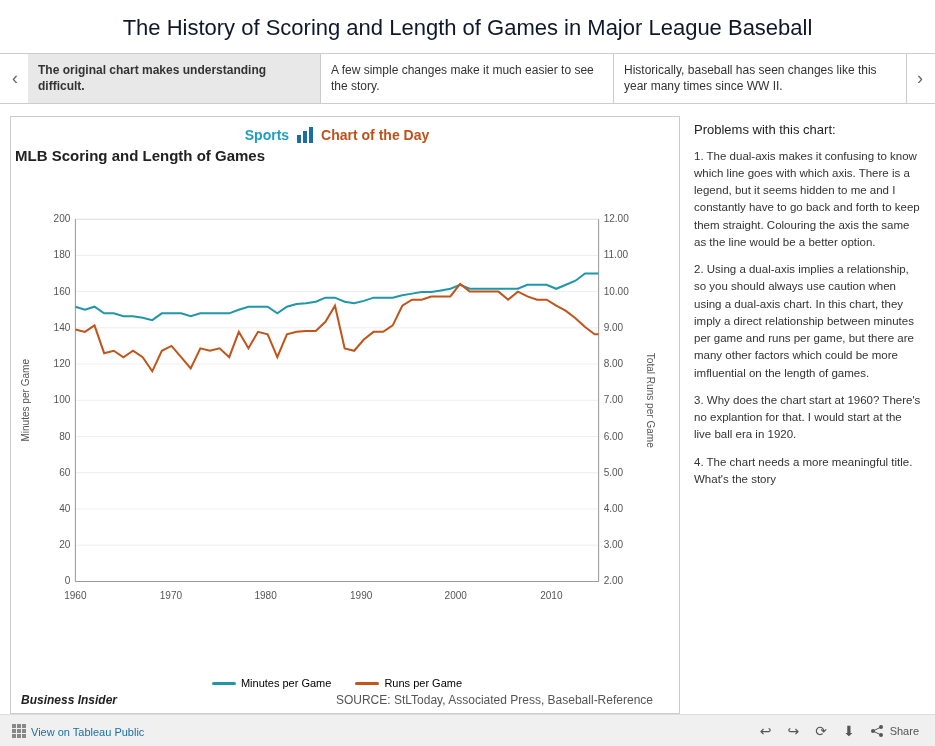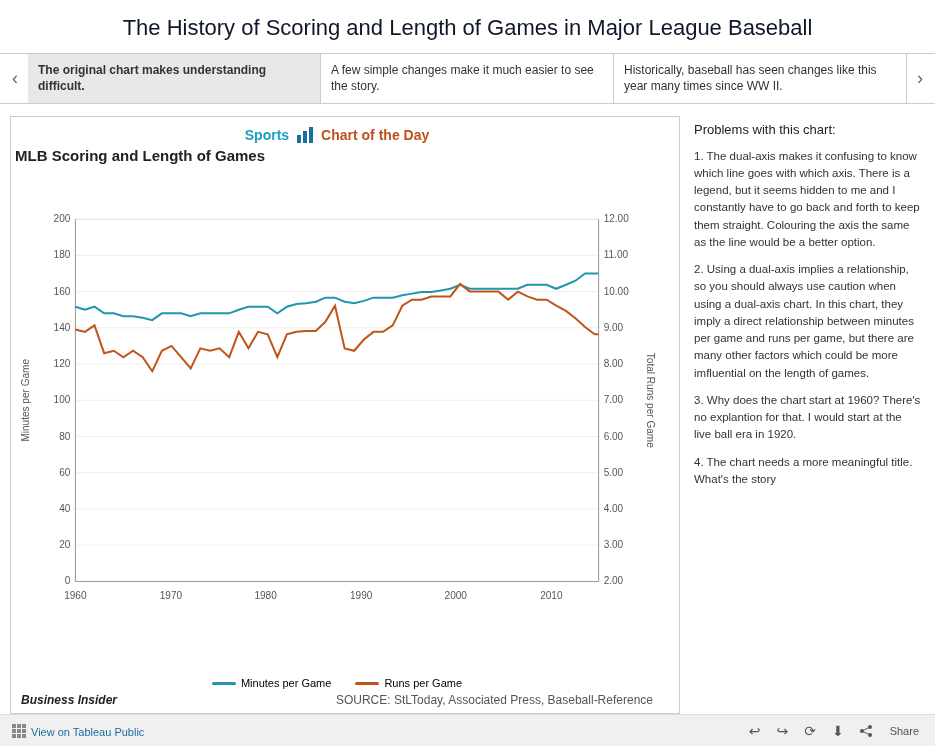--- a/index.html
+++ b/index.html
@@ -479,21 +479,21 @@
     <div class="bottom-bar-right">
 
       <button class="bottom-bar-btn" title="Undo">↩</button>
 
       <button class="bottom-bar-btn" title="Redo">↪</button>
 
       <button class="bottom-bar-btn" title="Revert">⟳</button>
 
       <button class="bottom-bar-btn" title="Download">⬇</button>
 
-      <button class="bottom-bar-btn" style="display:flex;align-items:center;gap:18px;font-size:11px;">
+      <button class="bottom-bar-btn" style="display:flex;align-items:center;gap:7px;font-size:11px;">
         <svg width="12" height="12" viewBox="0 0 12 12">
           <circle cx="10" cy="2" r="2" fill="#555"></circle>
           <circle cx="2" cy="6" r="2" fill="#555"></circle>
           <circle cx="10" cy="10" r="2" fill="#555"></circle>
           <line x1="10" y1="2" x2="2" y2="6" stroke="#555" stroke-width="1"></line>
           <line x1="2" y1="6" x2="10" y2="10" stroke="#555" stroke-width="1"></line>
         </svg>
         <span>Share</span>
       </button>
     </div>

